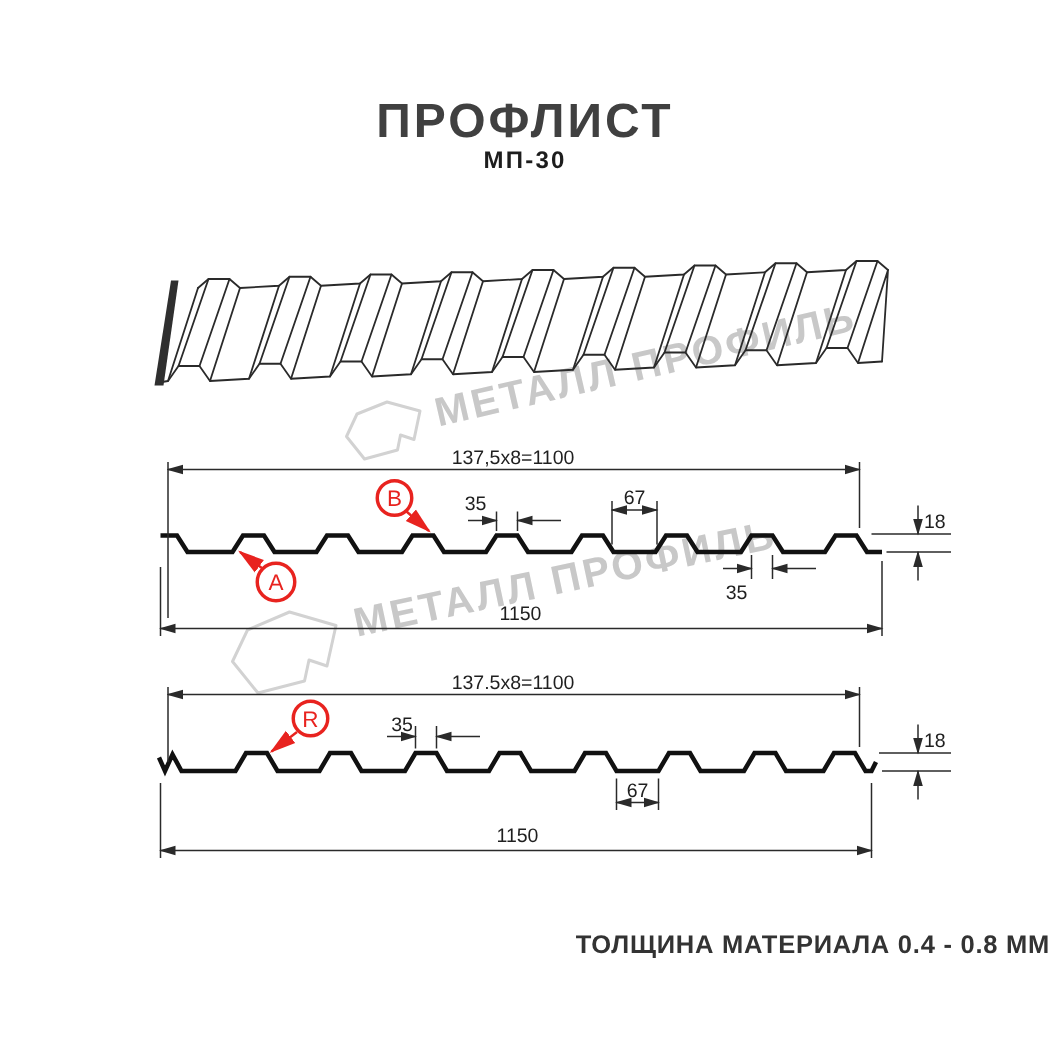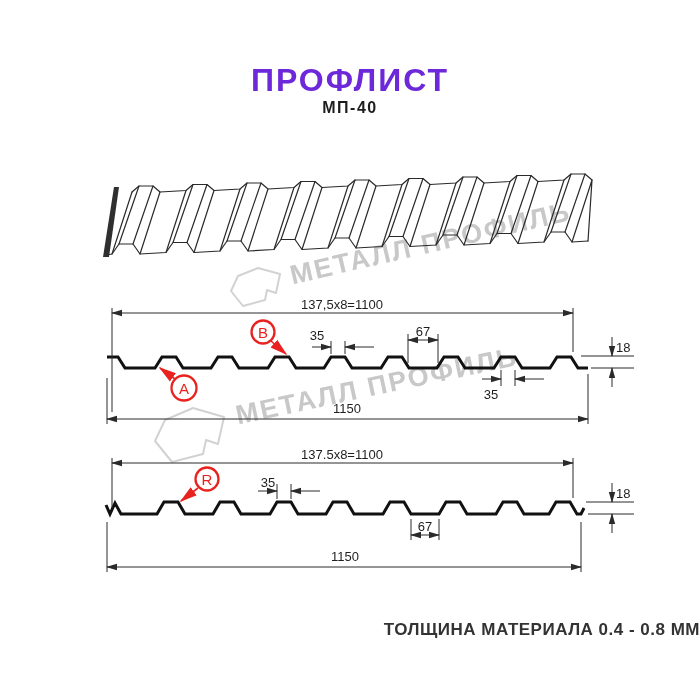--- a/index.html
+++ b/index.html
@@ -1,20 +1,20 @@
 <!DOCTYPE html>
 <html><head>
 <meta charset="utf-8">
 <style>
   html,body{margin:0;padding:0;}
   body{width:700px;height:700px;background:#ffffff;position:relative;overflow:hidden;
        font-family:"Liberation Sans", sans-serif;}
   .abs{position:absolute;}
   .title{top:62px;left:0;width:700px;text-align:center;font-size:32px;font-weight:700;
-         letter-spacing:2px;color:#6d28d9;}
+         letter-spacing:2px;color:#404040;}
   .subtitle{top:99px;left:0;width:700px;text-align:center;font-size:16px;font-weight:600;
             letter-spacing:1.5px;color:#1d1d1d;}
   .footer{top:620px;left:0;width:700px;text-align:right;font-size:17px;font-weight:600;
           letter-spacing:.5px;color:#333333;}
   .wm{color:#c8c8c8;font-weight:700;font-size:27px;letter-spacing:2px;white-space:nowrap;
       transform-origin:0 0;pointer-events:none;}
   .wm1{left:287px;top:261px;transform:rotate(-13deg);}
   .wm2{left:233px;top:401px;transform:rotate(-12deg);}
   svg text{font-family:"Liberation Sans", sans-serif;}
   .dim{font-size:13px;fill:#1f1f1f;}
@@ -23,21 +23,21 @@
   .prof{stroke:#111111;stroke-width:3;fill:none;stroke-linejoin:miter;}
   .dline{stroke:#2a2a2a;stroke-width:1;fill:none;}
   .rline{stroke:#e8231f;stroke-width:1.6;fill:none;}
   .rcircle{stroke:#e8231f;stroke-width:2.3;fill:none;}
   .logo{stroke:#d2d2d2;stroke-width:2;fill:none;stroke-linejoin:round;}
 </style>
 </head>
 <body>
 
 <div class="abs title">ПРОФЛИСТ</div>
-<div class="abs subtitle">МП-40</div>
+<div class="abs subtitle">МП-30</div>
 
 <div class="abs wm wm1">МЕТАЛЛ ПРОФИЛЬ</div>
 <div class="abs wm wm2">МЕТАЛЛ ПРОФИЛЬ</div>
 
 <svg class="abs" style="left:0;top:0;" width="700" height="700" viewBox="0 0 700 700">
   <defs>
     <marker id="arrB" markerWidth="11" markerHeight="8" refX="10" refY="4" orient="auto-start-reverse">
       <path d="M11,4 L0,0.8 L0,7.2 z" fill="#2a2a2a"></path>
     </marker>
     <marker id="arrR" markerWidth="11" markerHeight="8" refX="10" refY="4" orient="auto-start-reverse">

